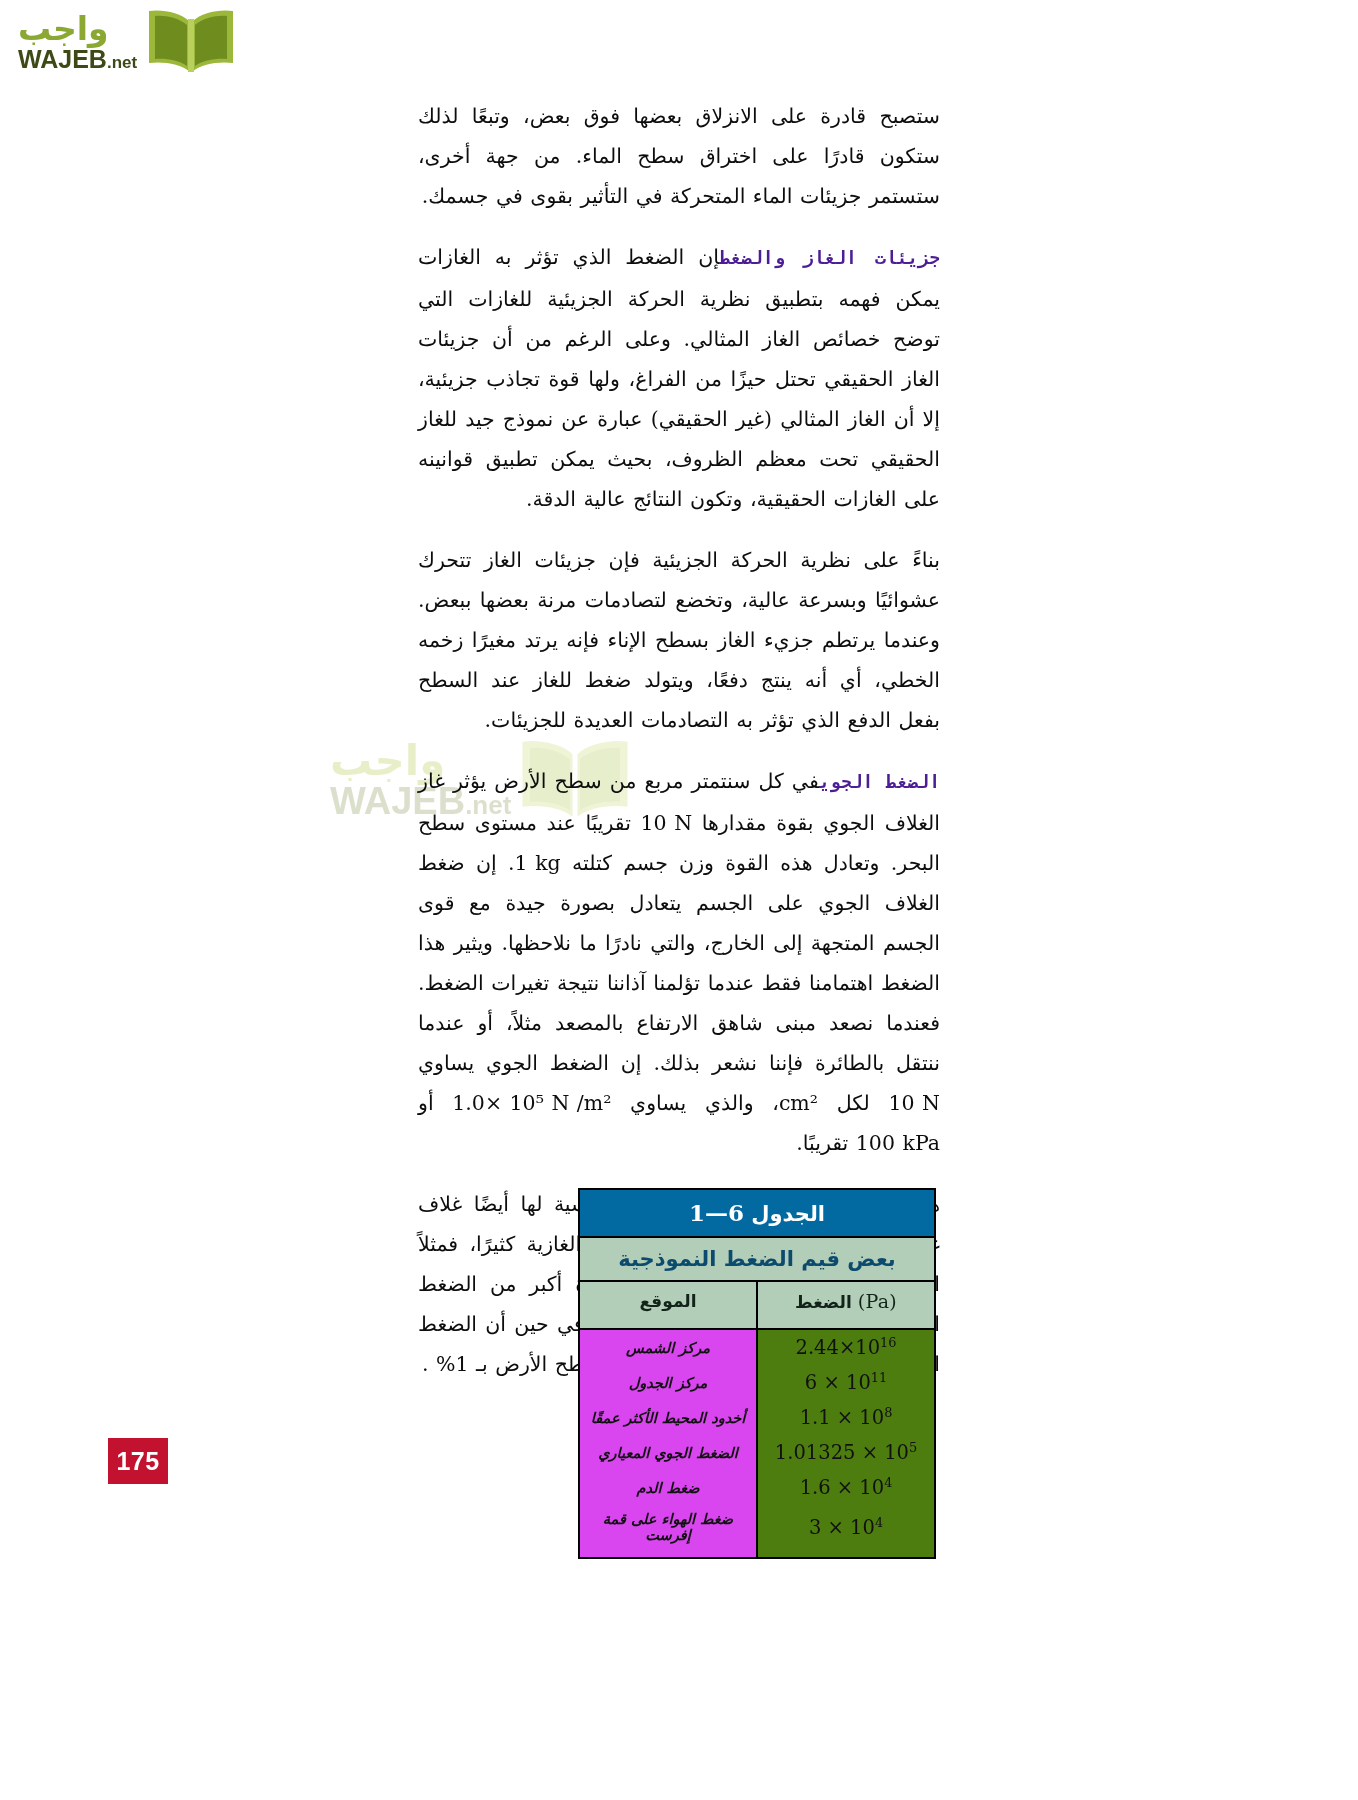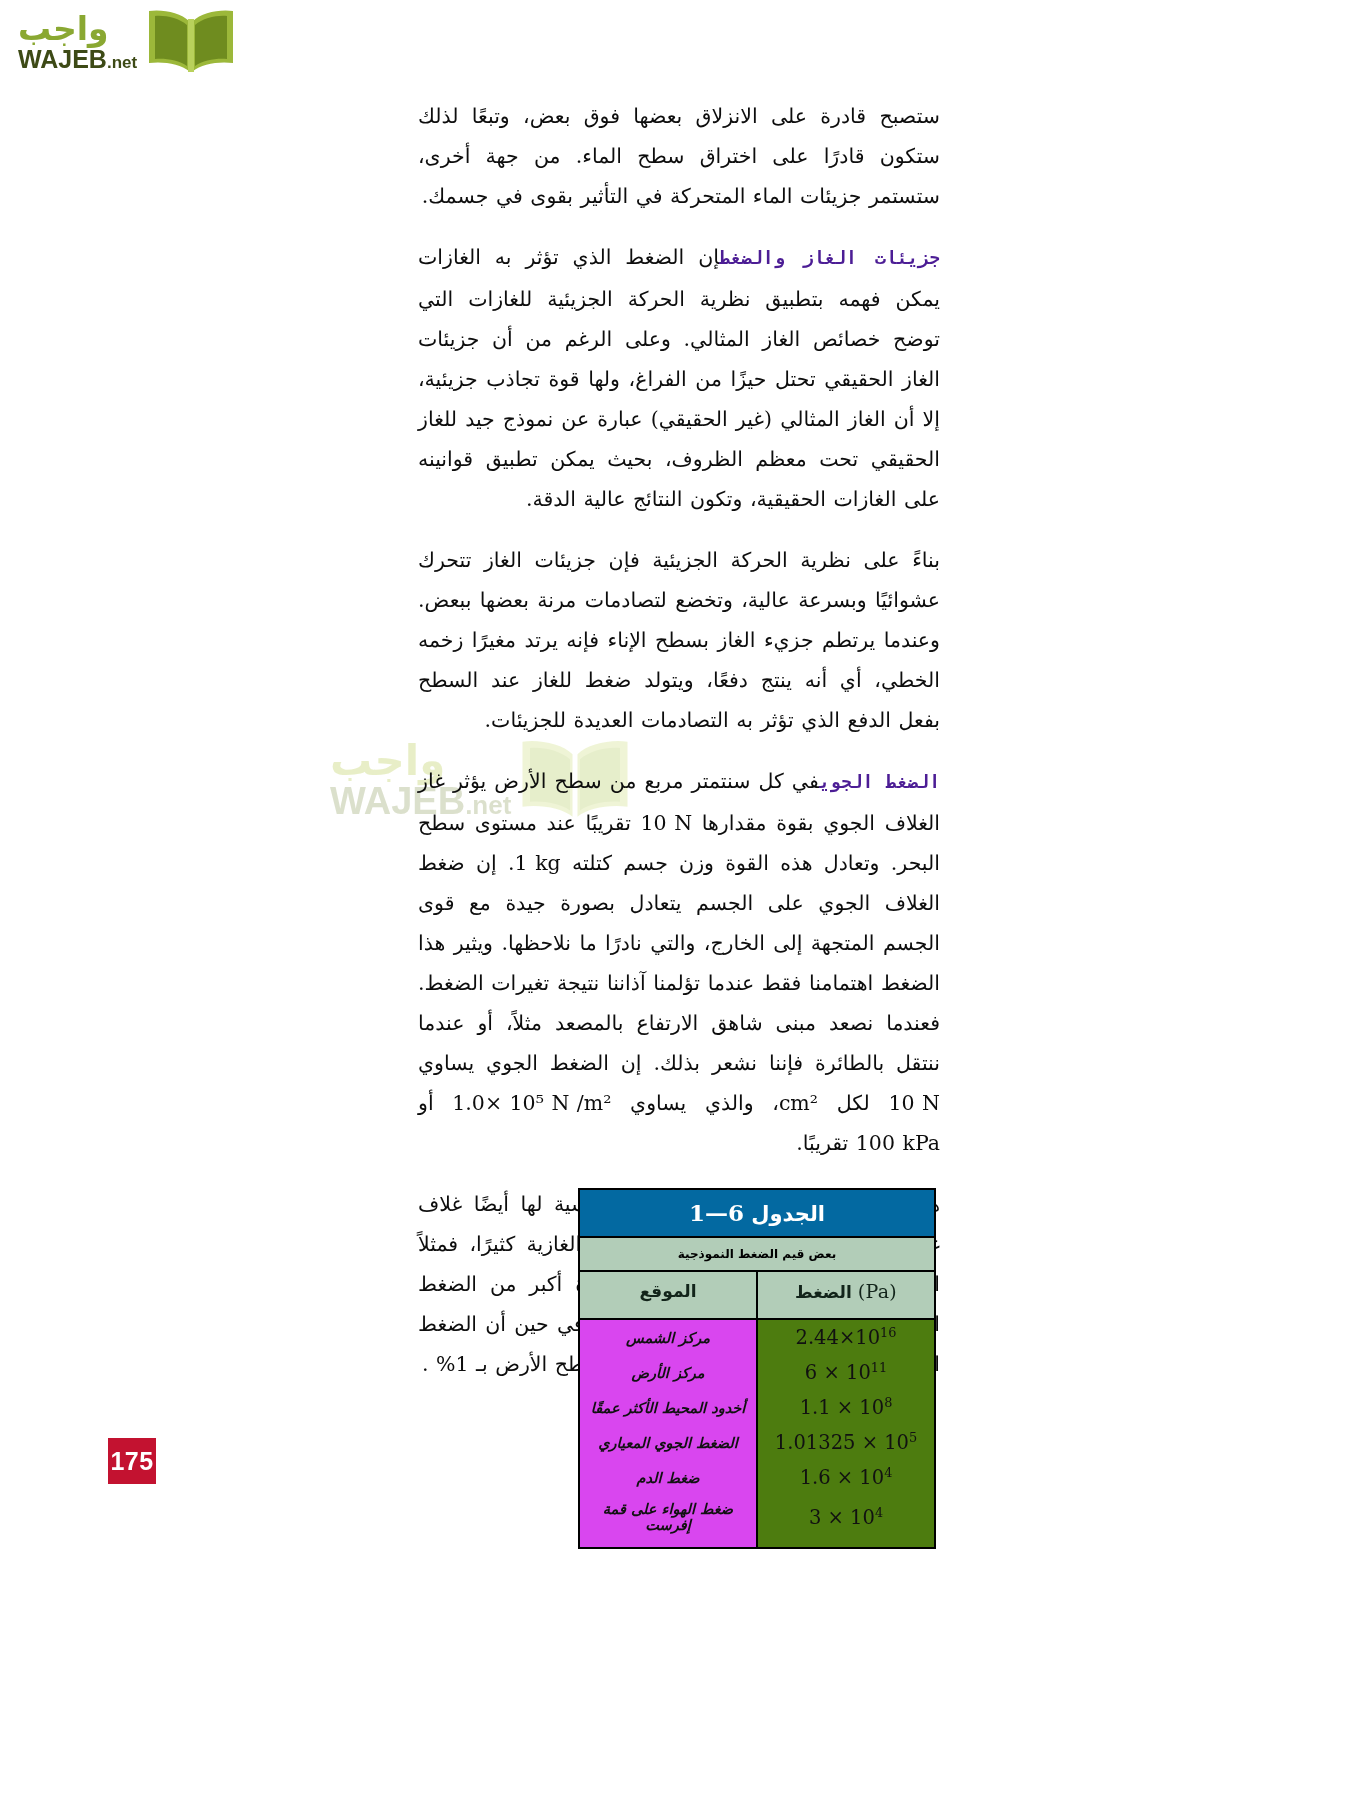--- a/index.html
+++ b/index.html
@@ -150,25 +150,25 @@
   }
   .tbl-title-cell .tbl-num {
     font-family: "DejaVu Serif", "Liberation Serif", serif;
     font-size: 23px;
     direction: ltr;
     unicode-bidi: embed;
     display: inline-block;
   }
   .tbl-sub-cell {
     background: #b2cdb8;
-    color: #000000;
-    text-align: center;
-    font-family: "DejaVu Sans", sans-serif;
-    font-weight: bold;
-    font-size: 12px;
+    color: #0c4a6e;
+    text-align: center;
+    font-family: "DejaVu Sans", sans-serif;
+    font-weight: bold;
+    font-size: 21px;
     padding: 9px 4px 9px 4px;
     border-bottom: 2.5px solid #000000;
     letter-spacing: 0.6px;
   }
   th.col-head {
     background: #b2cdb8;
     color: #12241a;
     font-family: "DejaVu Sans", sans-serif;
     font-weight: bold;
     font-size: 17px;
@@ -209,21 +209,21 @@
     letter-spacing: 0.2px;
     font-style: italic;
   }
   #pressure-table tbody tr:last-child td { padding-bottom: 14px; }
 
   
   #page-number-badge {
     position: absolute;
     left: 108px;
     top: 1438px;
-    width: 48px;
+    width: 60px;
     height: 46px;
     background: #c31230;
     color: #ffffff;
     display: flex;
     align-items: center;
     justify-content: center;
     font-family: "Liberation Sans", sans-serif;
     font-weight: bold;
     font-size: 25px;
     letter-spacing: 0.5px;
@@ -291,21 +291,21 @@
         <th class="col-head">الموقع</th>
       </tr>
     </thead>
     <tbody>
       <tr>
         <td class="val-cell"><span>2.44×10</span><sup>16</sup></td>
         <td class="loc-cell">مركز الشمس</td>
       </tr>
       <tr>
         <td class="val-cell"><span>6 × 10</span><sup>11</sup></td>
-        <td class="loc-cell">مركز الأرض</td>
+        <td class="loc-cell">مركز الجدول</td>
       </tr>
       <tr>
         <td class="val-cell"><span>1.1 × 10</span><sup>8</sup></td>
         <td class="loc-cell">أخدود المحيط الأكثر عمقًا</td>
       </tr>
       <tr>
         <td class="val-cell"><span>1.01325 × 10</span><sup>5</sup></td>
         <td class="loc-cell">الضغط الجوي المعياري</td>
       </tr>
       <tr>

